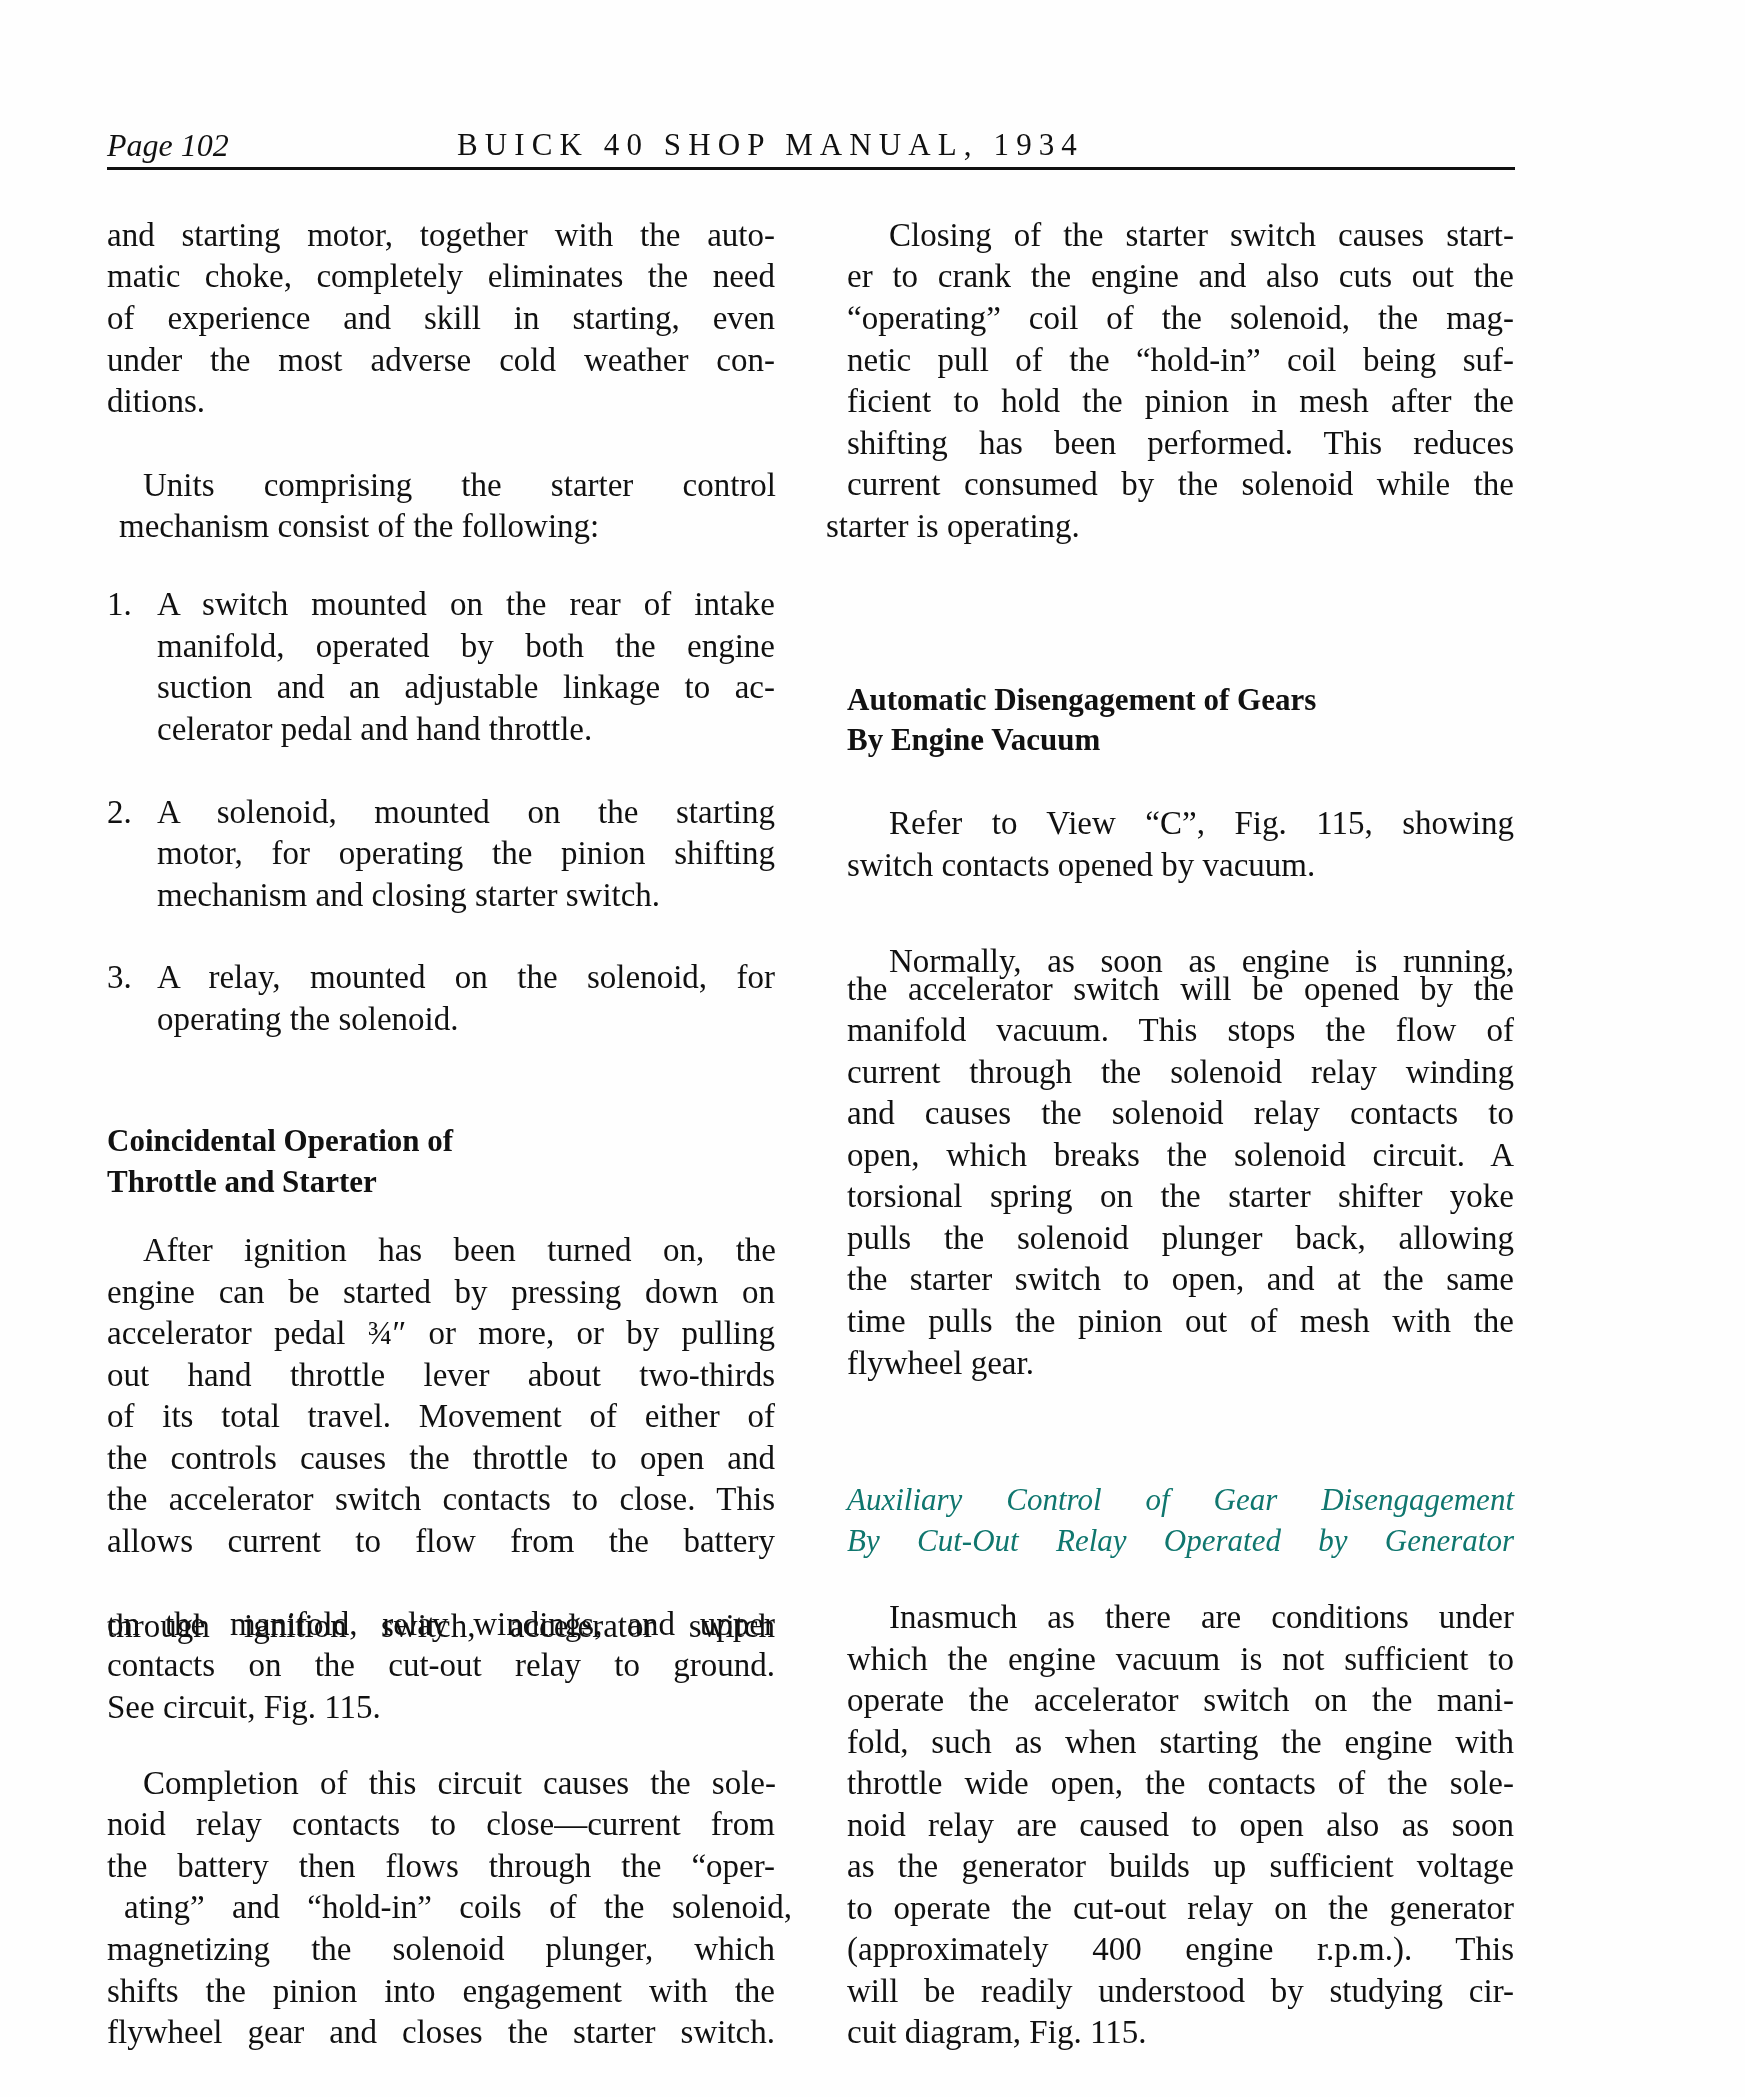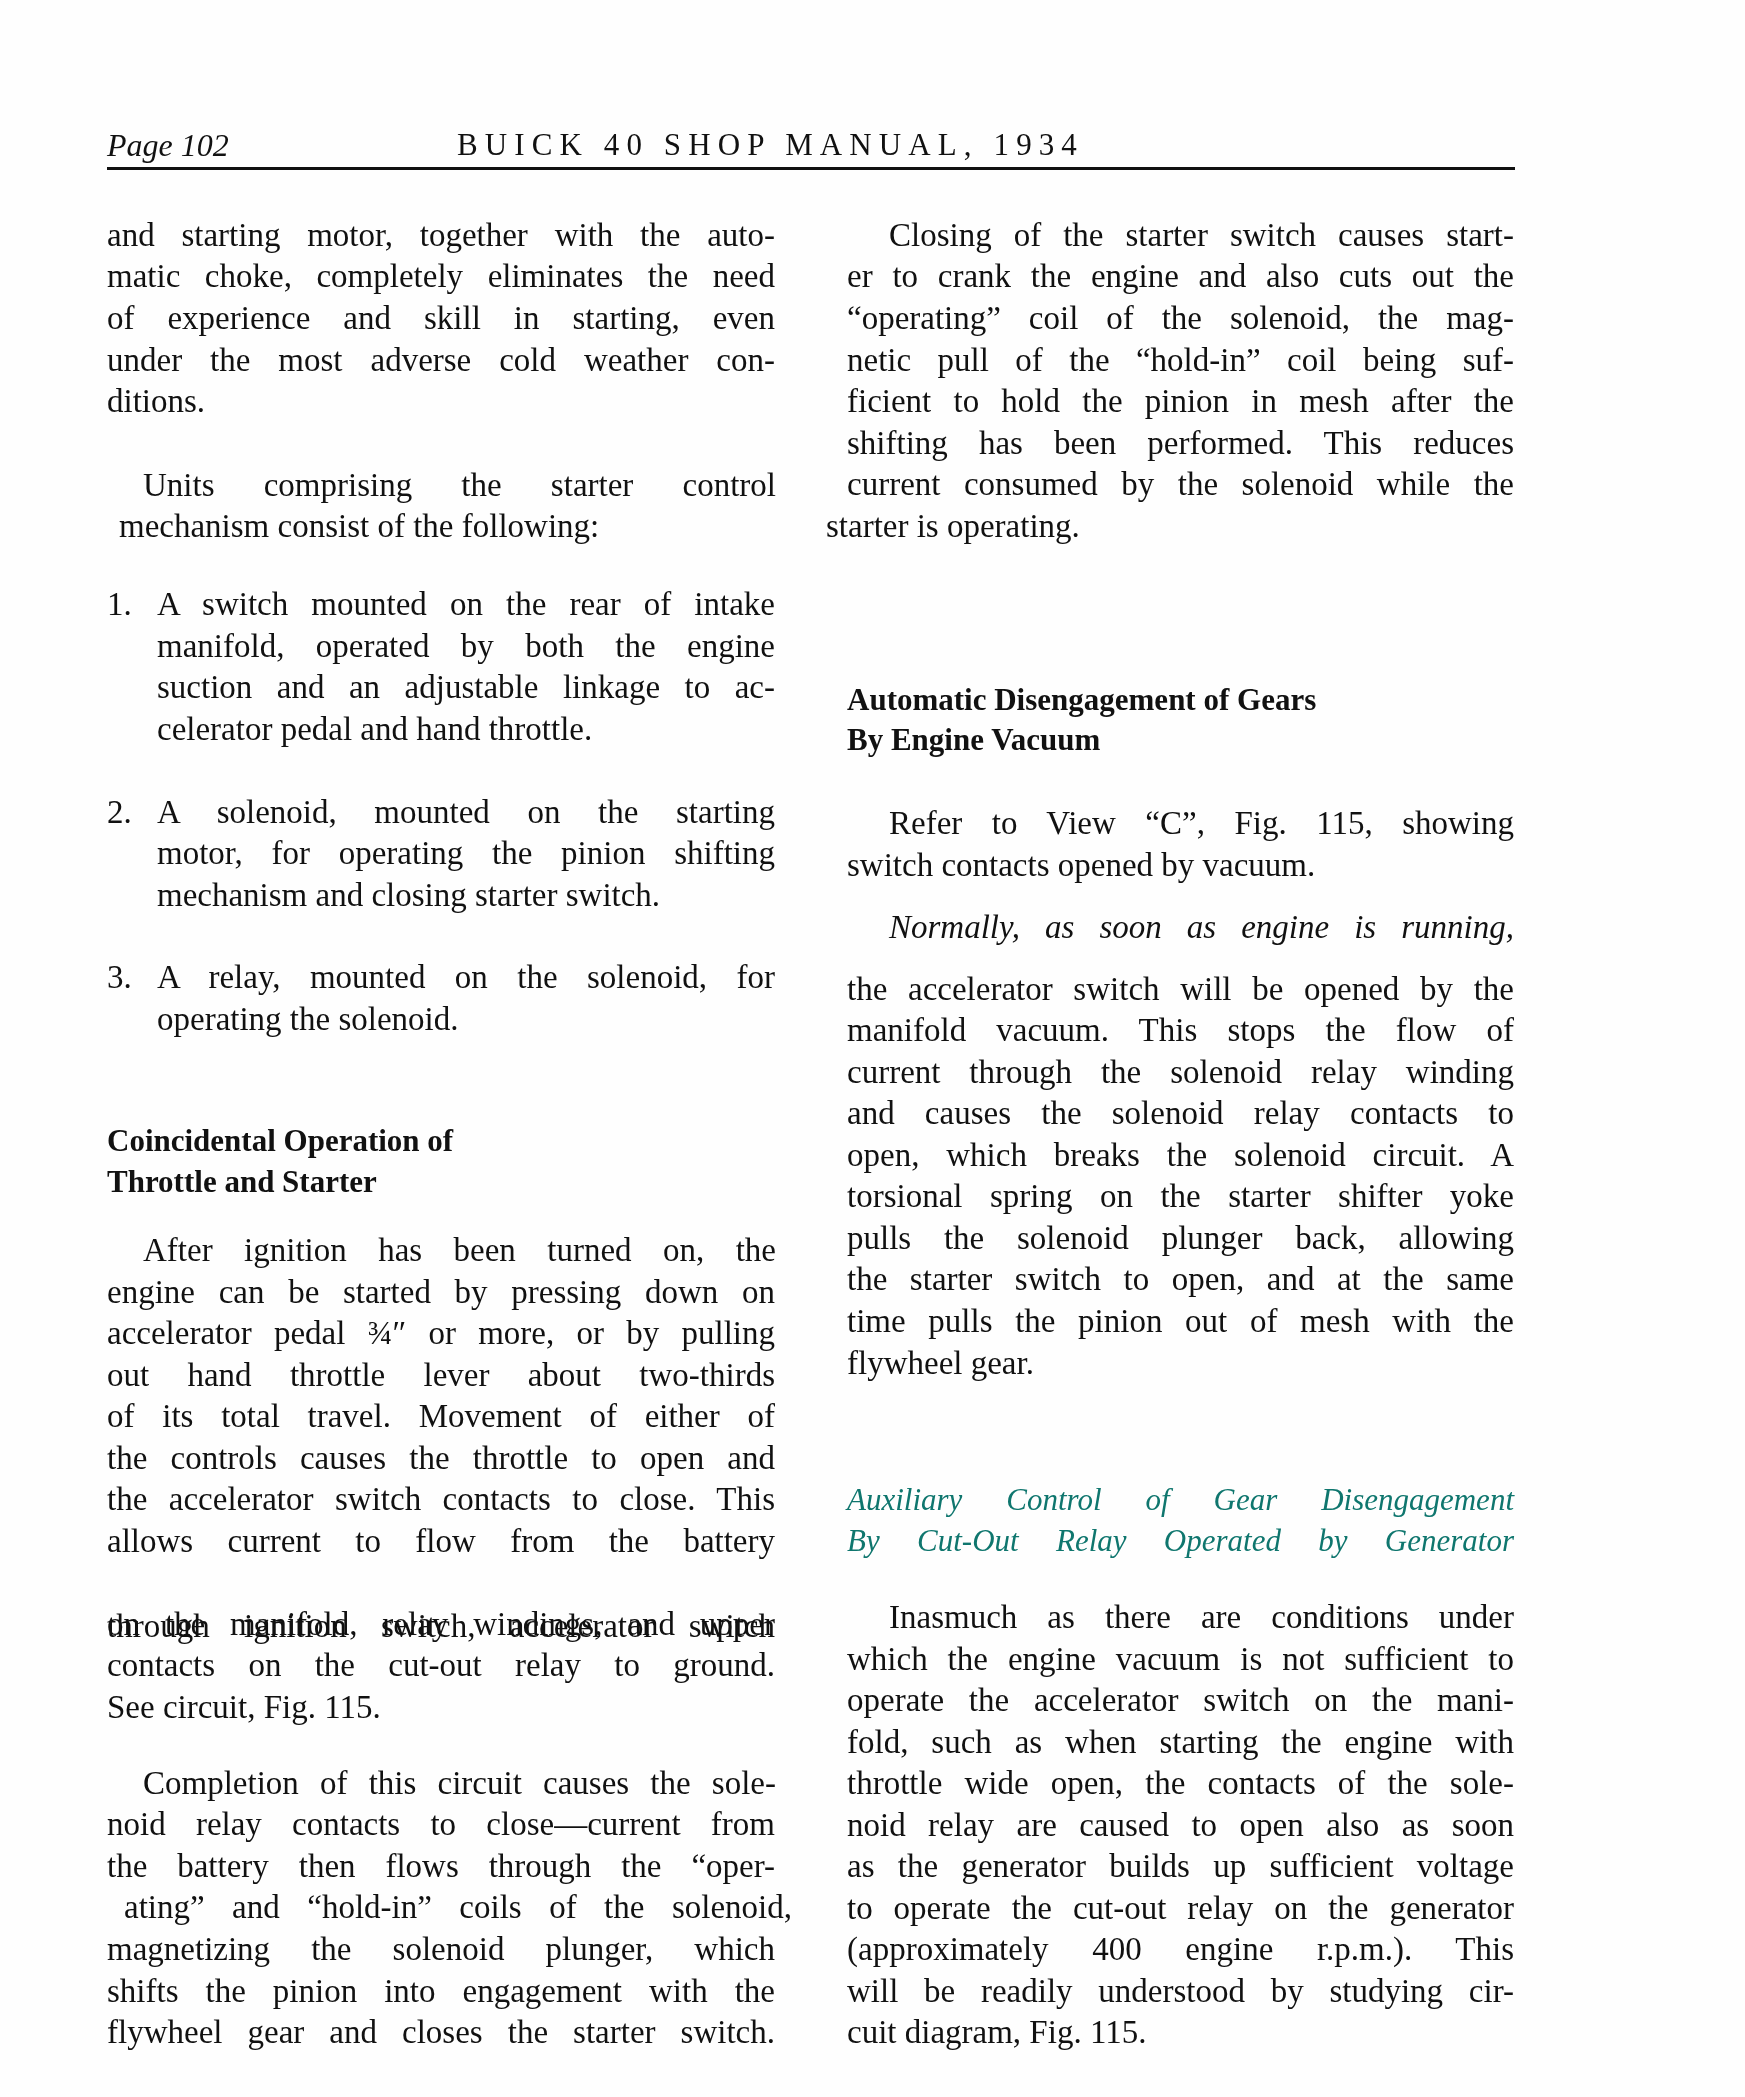--- a/index.html
+++ b/index.html
@@ -109,21 +109,21 @@
       <div class="heading" style="left:847px;top:679px;">Automatic Disengagement of Gears</div>
       <div class="heading" style="left:847px;top:719px;">By Engine Vacuum</div>
     </div>
 
     <div>
       <div class="line" style="left:889px;top:802px;width:625px;">Refer to View “C”, Fig. 115, showing</div>
       <div class="line last" style="left:847px;top:844px;width:667px;">switch contacts opened by vacuum.</div>
     </div>
 
     <div>
-      <div class="line" style="left:889px;top:906px;width:625px;font-style:italic;">Normally, as soon as engine is running,</div>
+      <div class="line" style="left:889px;top:940px;width:625px;">Normally, as soon as engine is running,</div>
       <div class="line" style="left:847px;top:968px;width:667px;">the accelerator switch will be opened by the</div>
       <div class="line" style="left:847px;top:1009px;width:667px;">manifold vacuum.  This stops the flow of</div>
       <div class="line" style="left:847px;top:1051px;width:667px;">current through the solenoid relay winding</div>
       <div class="line" style="left:847px;top:1092px;width:667px;">and causes the solenoid relay contacts to</div>
       <div class="line" style="left:847px;top:1134px;width:667px;">open, which breaks the solenoid circuit.  A</div>
       <div class="line" style="left:847px;top:1175px;width:667px;">torsional spring on the starter shifter yoke</div>
       <div class="line" style="left:847px;top:1217px;width:667px;">pulls the solenoid plunger back, allowing</div>
       <div class="line" style="left:847px;top:1258px;width:667px;">the starter switch to open, and at the same</div>
       <div class="line" style="left:847px;top:1300px;width:667px;">time pulls the pinion out of mesh with the</div>
       <div class="line last" style="left:847px;top:1342px;width:667px;">flywheel gear.</div>

